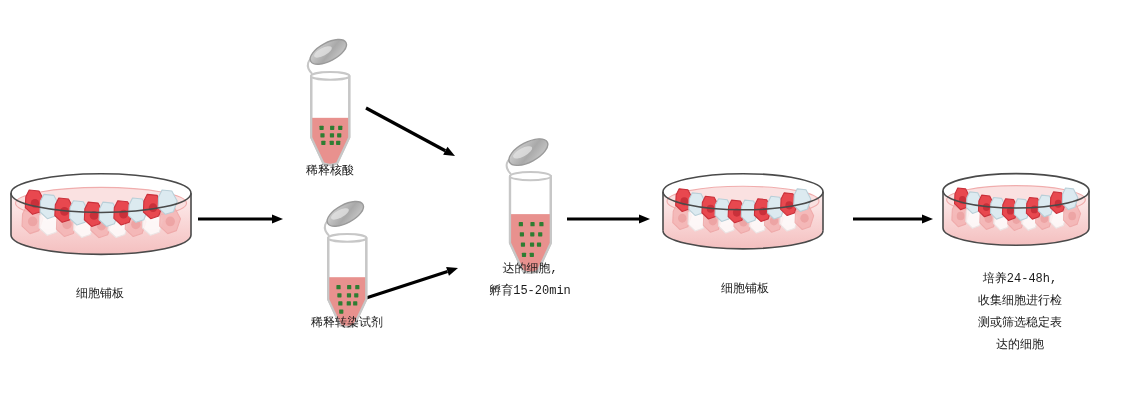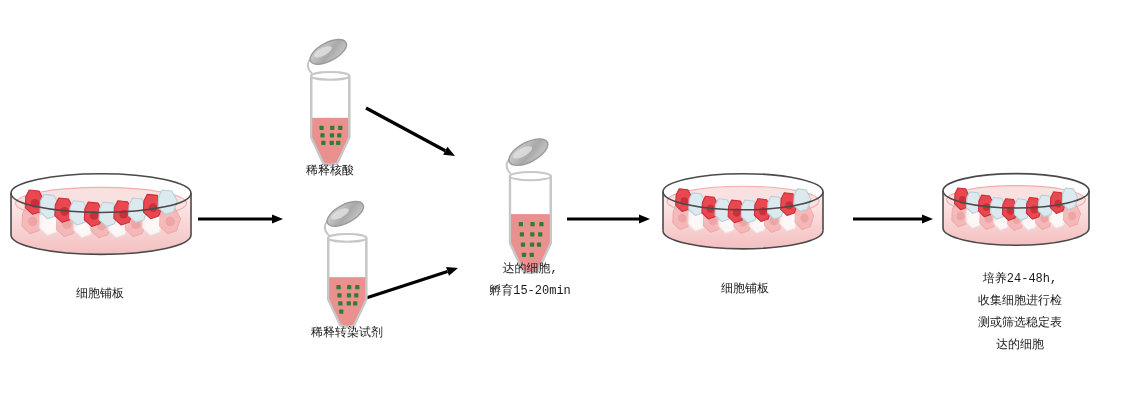--- a/index.html
+++ b/index.html
@@ -201,21 +201,21 @@
         <rect x="36.109647719298245" y="89.32880952380953" width="4.2" height="4.2" rx="0.6" fill="#2f7d32"></rect>
         <rect x="22.1577" y="97.44071428571428" width="4.2" height="4.2" rx="0.6" fill="#2f7d32"></rect>
         <ellipse cx="30.240000000000002" cy="25.875" rx="19.040000000000003" ry="3.8080000000000007" fill="#ffffff" stroke="#c7c7c7" stroke-width="2"></ellipse>
         <path d="M 12.2 23.875 C 4.199999999999999 15.875 8.2 7.875 16.2 6.875" fill="none" stroke="#c7c7c7" stroke-width="2"></path>
         <g transform="rotate(-28 28.336000000000002 1.875)">
           <ellipse cx="28.336000000000002" cy="1.875" rx="19.992000000000004" ry="9.1392" fill="url(#lid_step-2b)" stroke="#9a9a9a" stroke-width="1.4"></ellipse>
           <ellipse cx="23.576" cy="-0.625" rx="9.900800000000002" ry="3.8080000000000007" fill="#e4e4e4" opacity="0.75"></ellipse>
         </g>
       </svg>
     </div>
-    <div class="caption" style="left: 232px; top: 322px; width: 230px; text-align: center;">稀释转染试剂</div>
+    <div class="caption" style="left: 232px; top: 312px; width: 230px; text-align: center;">稀释转染试剂</div>
     <div class="node" style="left: 498px; top: 148px;">
       <svg width="60" height="125" viewBox="0 0 60 125">
         <path d="M 12.000000000000004 28.125 L 12.000000000000004 95 L 25.056000000000004 123.125 Q 32.400000000000006 126.125 39.74400000000001 123.125 L 52.80000000000001 95 L 52.80000000000001 28.125 Z" fill="#ffffff" stroke="#c7c7c7" stroke-width="2.2" stroke-linejoin="round"></path>
         <defs>
           <clipPath id="clip_step-3">
             <path d="M 12.000000000000004 28.125 L 12.000000000000004 95 L 25.056000000000004 123.125 Q 32.400000000000006 126.125 39.74400000000001 123.125 L 52.80000000000001 95 L 52.80000000000001 28.125 Z"></path>
           </clipPath>
           <linearGradient id="lid_step-3" x1="0" y1="0" x2="1" y2="1">
             <stop offset="0%" stop-color="#d8d8d8"></stop>
             <stop offset="55%" stop-color="#a9a9a9"></stop>

